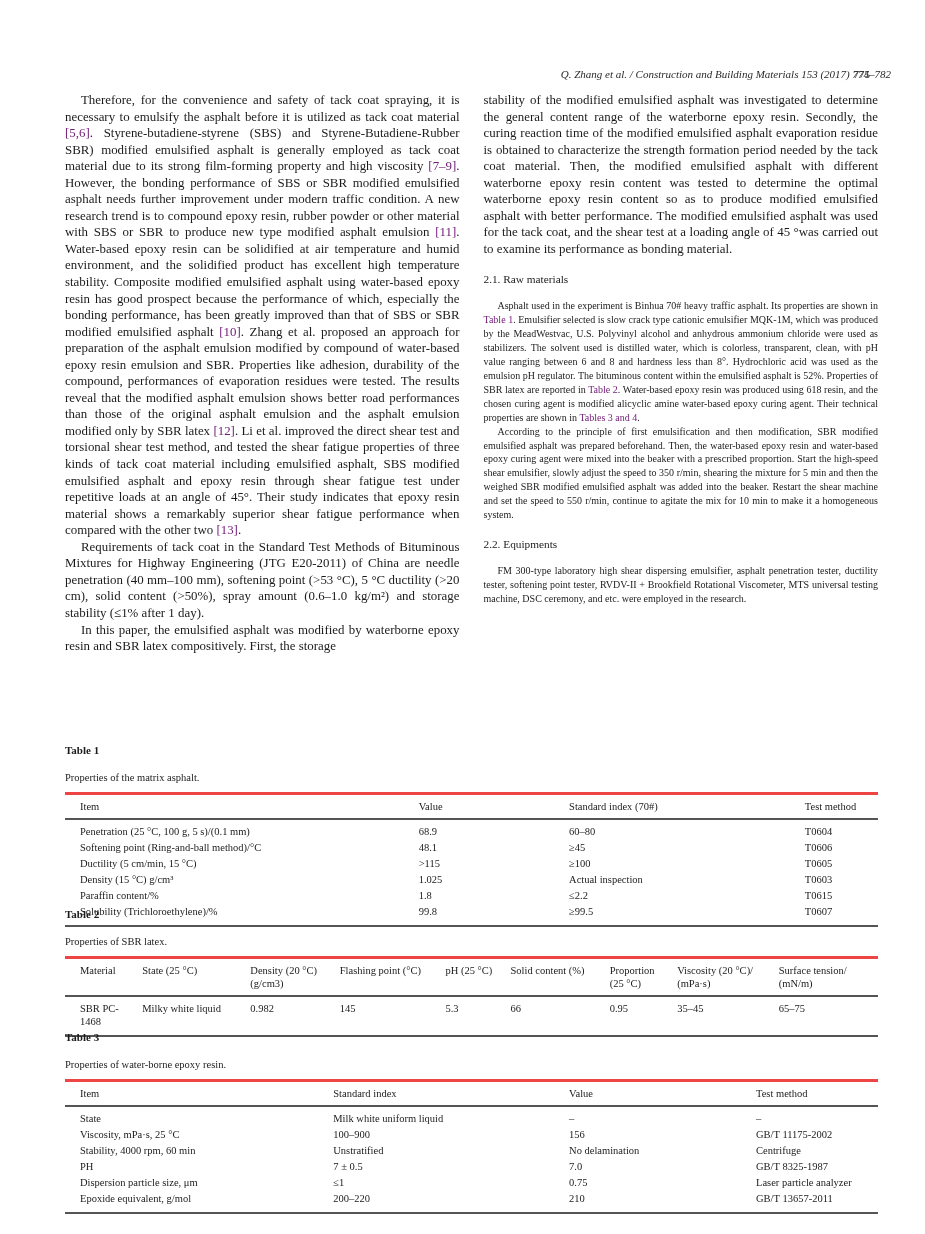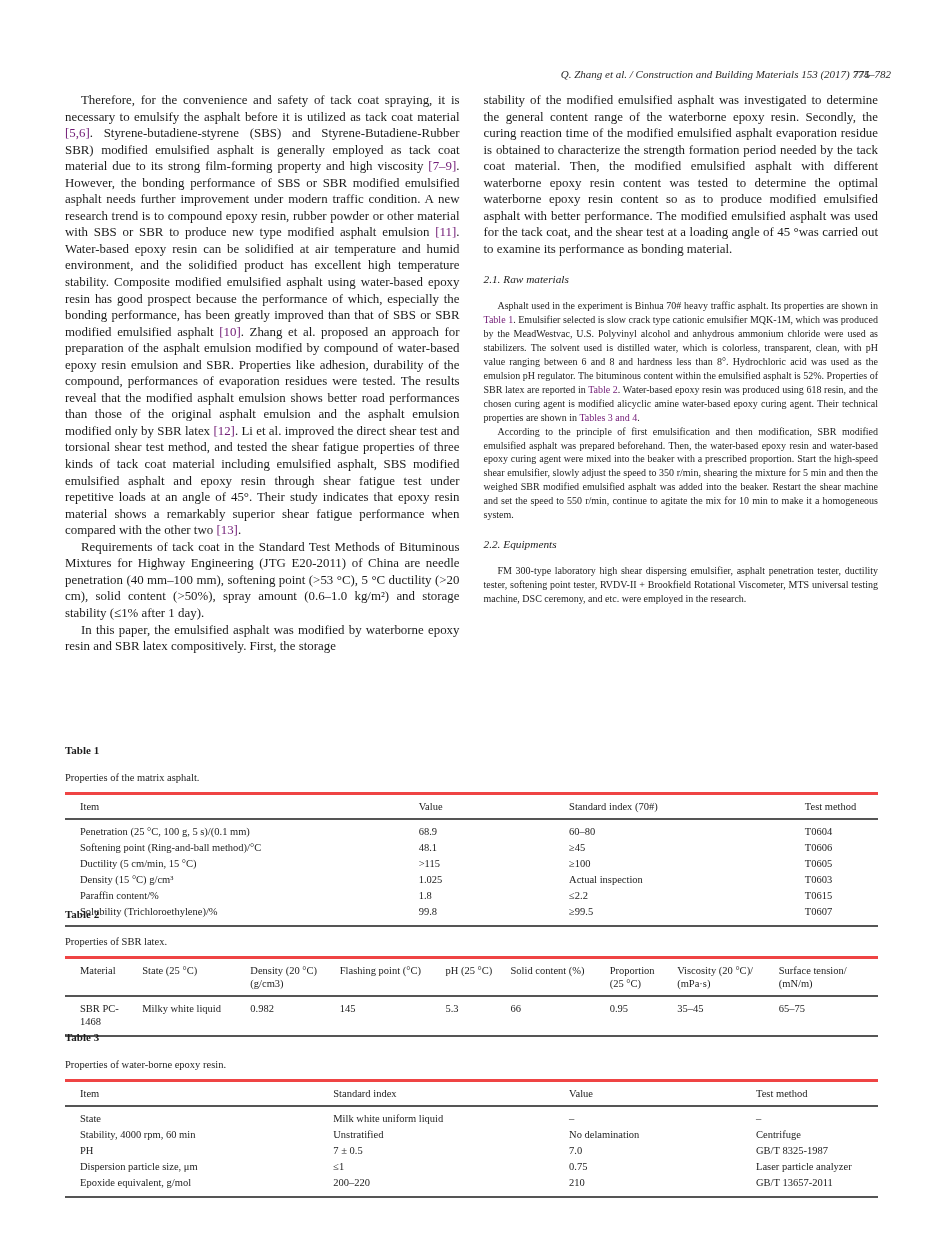--- a/index.html
+++ b/index.html
@@ -29,21 +29,21 @@
     text-indent:16px;
   }
   p.body.no-indent { text-indent:0; }
   p.small {
     font-size:10px; line-height:13.9px; text-align:justify;
     text-indent:14px;
     font-family:Liberation Serif, serif;
   }
   .cite { color:#701a75; }
   h2.section { font-size:11.6px; font-weight:bold; margin:20px 0 16px 0; text-align:left; }
-  h3.subsection { font-size:11.3px; font-weight:normal; font-style:italic; margin:16px 0 14px 0; text-align:left; }
+  h3.subsection { font-size:11.3px; font-weight:normal; margin:16px 0 14px 0; text-align:left; }
 
   
   .tablesec { position:absolute; left:65px; width:813px; }
   .tablesec.t1 { top:744px; }
   .tablesec.t2 { top:908px; }
   .tablesec.t3 { top:1031px; }
   .tlabel { font-size:11px; font-weight:bold; }
   .tcaption { font-size:10.5px; margin-top:16px; margin-bottom:9px; color:#222; }
 
   table {
@@ -196,20 +196,26 @@
           </tr>
         </thead>
         <tbody>
           <tr>
             <td>State</td>
             <td>Milk white uniform liquid</td>
             <td>–</td>
             <td>–</td>
           </tr>
           <tr>
+            <td>Viscosity, mPa·s, 25 °C</td>
+            <td>100–900</td>
+            <td>156</td>
+            <td>GB/T 11175-2002</td>
+          </tr>
+          <tr>
             <td>Stability, 4000 rpm, 60 min</td>
             <td>Unstratified</td>
             <td>No delamination</td>
             <td>Centrifuge</td>
           </tr>
           <tr>
             <td>PH</td>
             <td>7 ± 0.5</td>
             <td>7.0</td>
             <td>GB/T 8325-1987</td>

